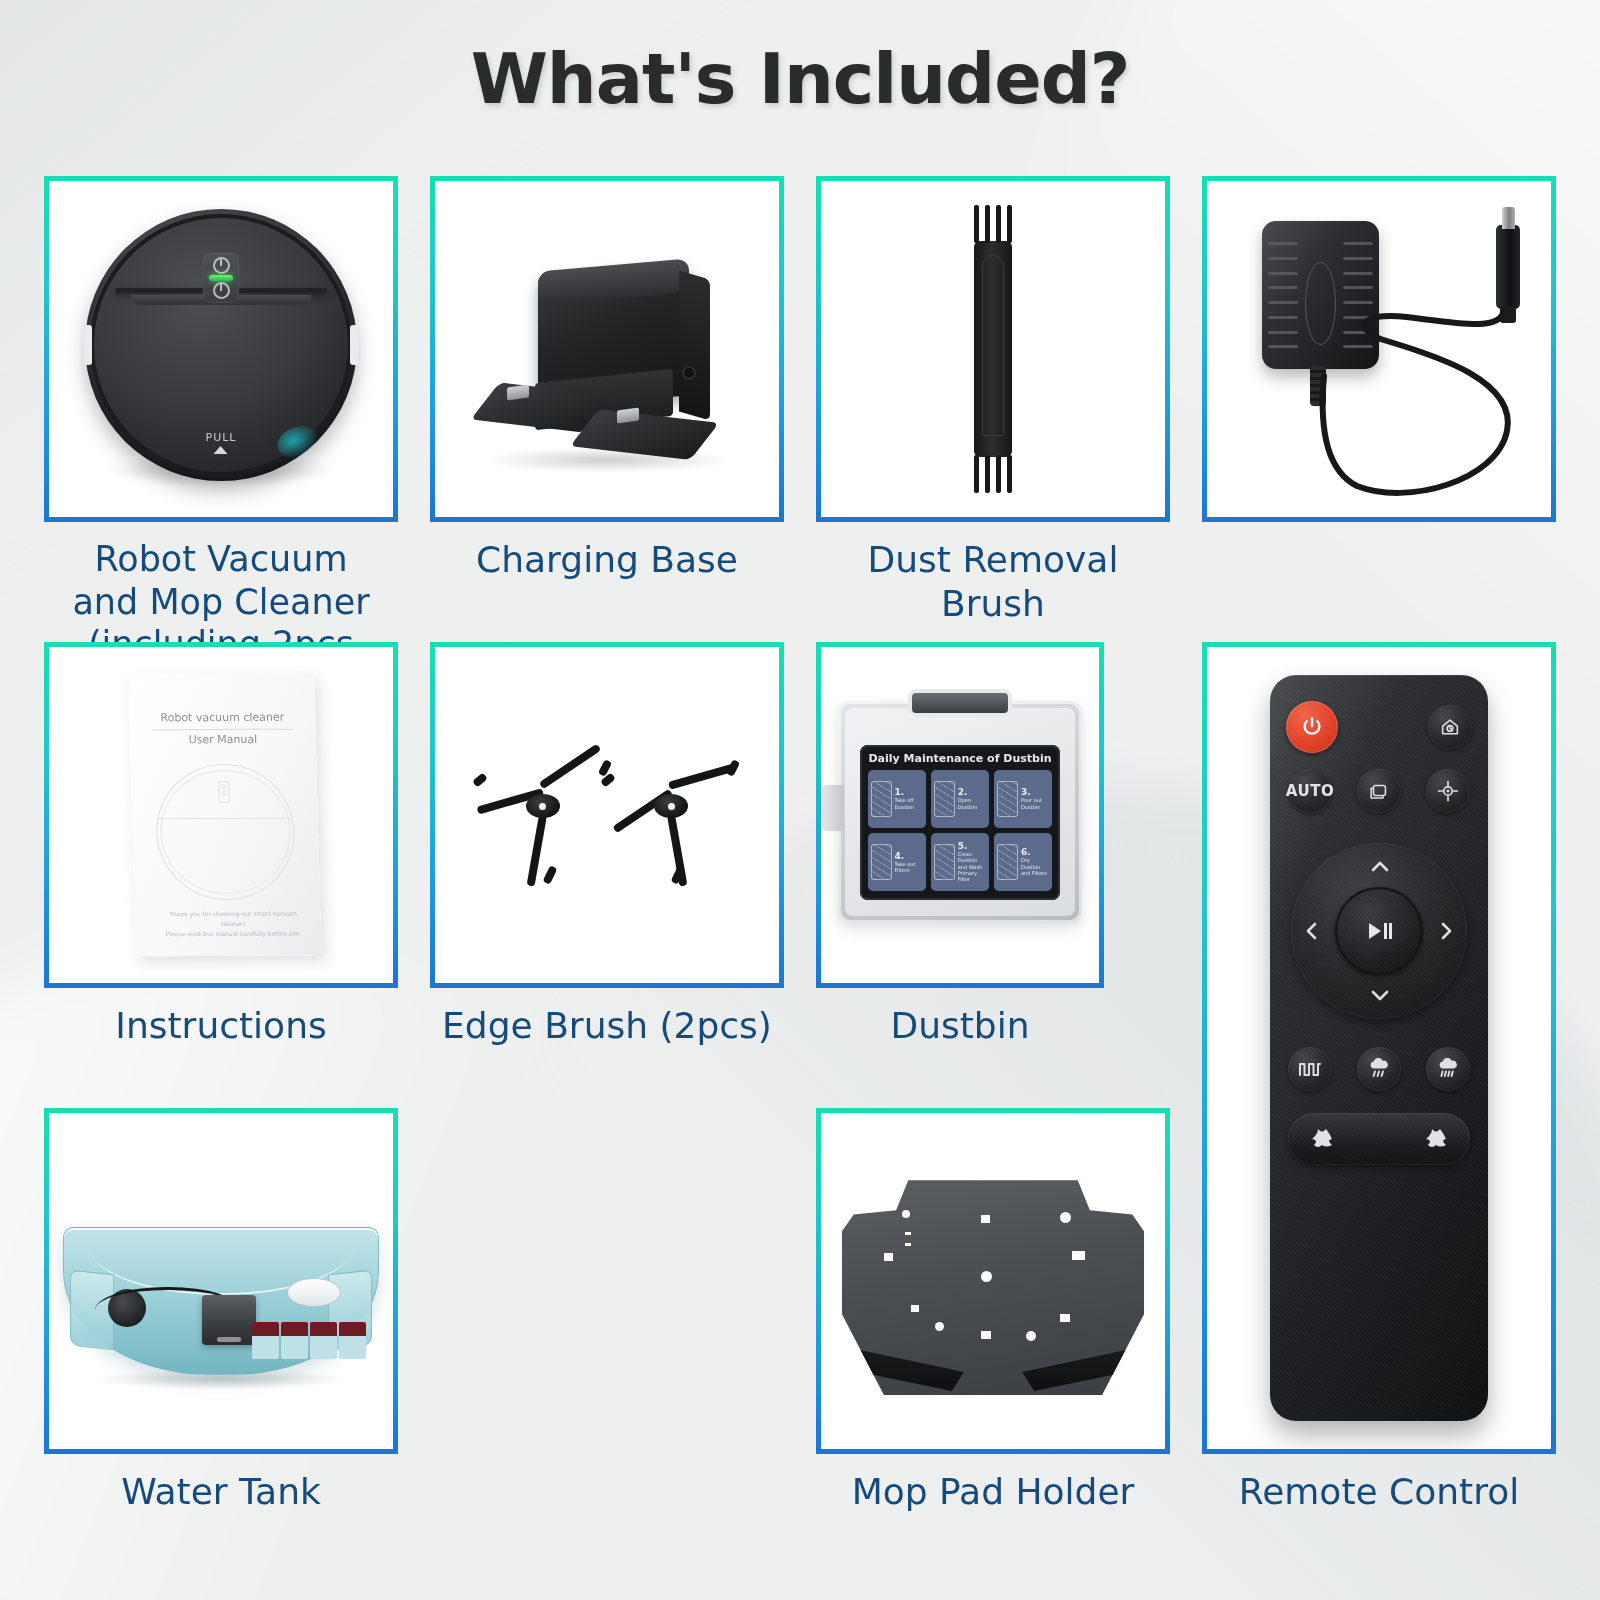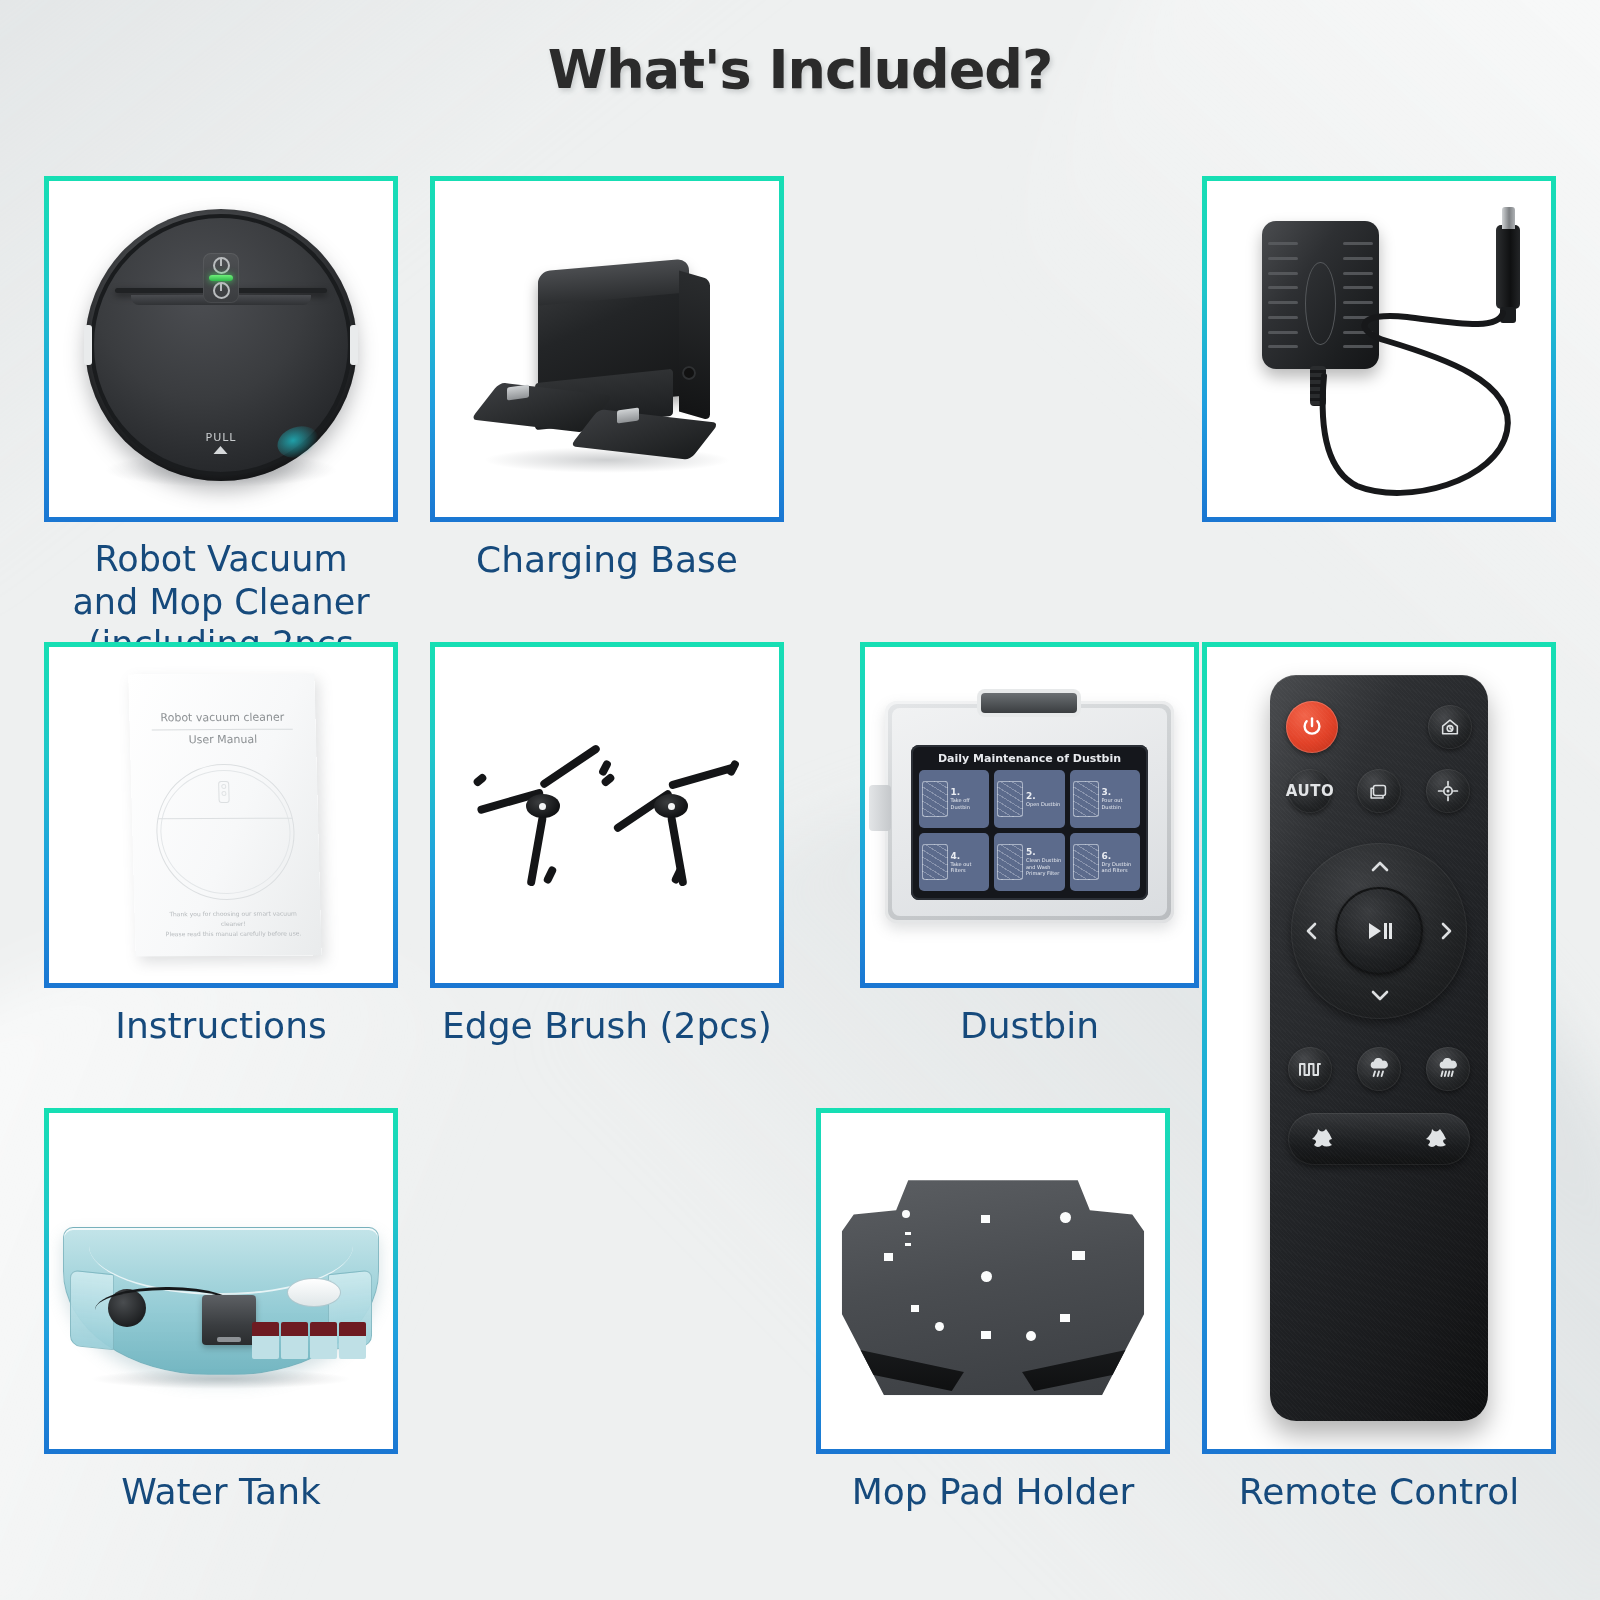--- a/index.html
+++ b/index.html
@@ -27,21 +27,21 @@
          background: linear-gradient(210deg, rgba(255,255,255,.9), rgba(231,234,236,0) 60%); }
   .sw4 { width: 820px; height: 760px; left: -200px; top: 940px; transform: rotate(-8deg);
          background: linear-gradient(120deg, rgba(255,255,255,.95), rgba(228,232,234,0) 65%); }
 
   
   .page { position: relative; z-index: 1; width: 1600px; height: 1600px; }
 
   .title {
     position: absolute; top: 38px; left: 0; width: 100%;
     text-align: center;
-    font-size: 54px;
+    font-size: 70px;
     font-weight: 700;
     letter-spacing: -1px;
     color: #2b2b2b;
     font-family: "DejaVu Sans", sans-serif;
     text-shadow: 2px 3px 5px rgba(120,125,130,.30);
   }
 
   
   .grid {
     position: absolute;
@@ -511,20 +511,43 @@
             <div class="cb-foot b"></div>
             <div class="cb-contact a"></div>
             <div class="cb-contact b"></div>
             <div class="cb-port"></div>
           </div>
         </div>
       </div>
       <div class="caption">Charging Base</div>
     </div>
 
+    <div class="cell c-r1" style="left:772px; top:0; width:354px;">
+      <div class="frame">
+        <div class="frame-inner">
+          <div class="art">
+            <div class="db-bar"></div>
+            <div class="db-inner"></div>
+            <div class="db-teeth top">
+                <i></i>
+                <i></i>
+                <i></i>
+                <i></i>
+              </div>
+            <div class="db-teeth bot">
+                <i></i>
+                <i></i>
+                <i></i>
+                <i></i>
+              </div>
+          </div>
+        </div>
+      </div>
+      <div class="caption">Dust Removal Brush</div>
+    </div>
 
     <div class="cell c-r1" style="left:1158px; top:0; width:354px;">
       <div class="frame">
         <div class="frame-inner">
           <div class="art">
             <div class="pa-brick">
               <div class="pa-fins l">
                   <i></i>
                   <i></i>
                   <i></i>
@@ -602,21 +625,21 @@
                 <div class="eb-tip t2"></div>
                 <div class="eb-tip t3"></div>
               <div class="eb-hub"></div>
             </div>
           </div>
         </div>
       </div>
       <div class="caption">Edge Brush (2pcs)</div>
     </div>
 
-    <div class="cell c-r2" style="left:772px; top:466px; width:339px;margin-left:44px;">
+    <div class="cell c-r2" style="left:772px; top:466px; width:288px;">
       <div class="frame">
         <div class="frame-inner">
           <div class="art">
             <div class="dust-case">
               <div class="dust-rim"></div>
               <div class="dust-latch"></div>
               <div class="dust-clip"></div>
               <div class="dust-label">
                 <div class="dust-title">Daily Maintenance of Dustbin</div>
                 <div class="dust-steps">

